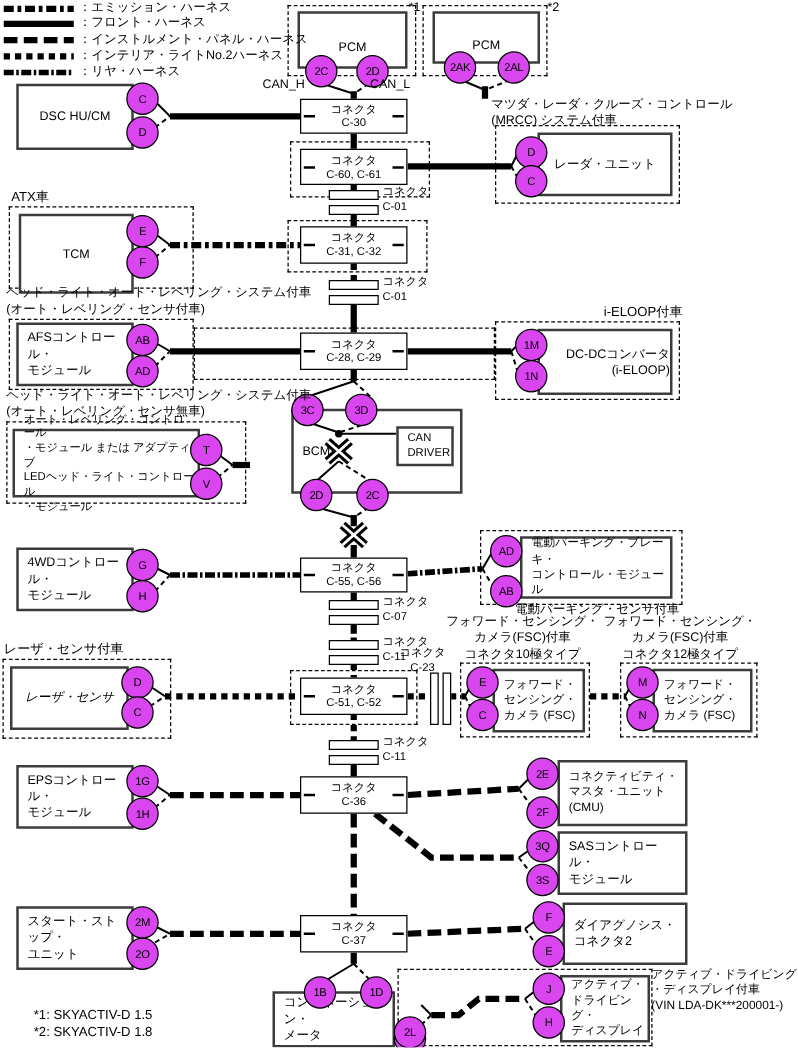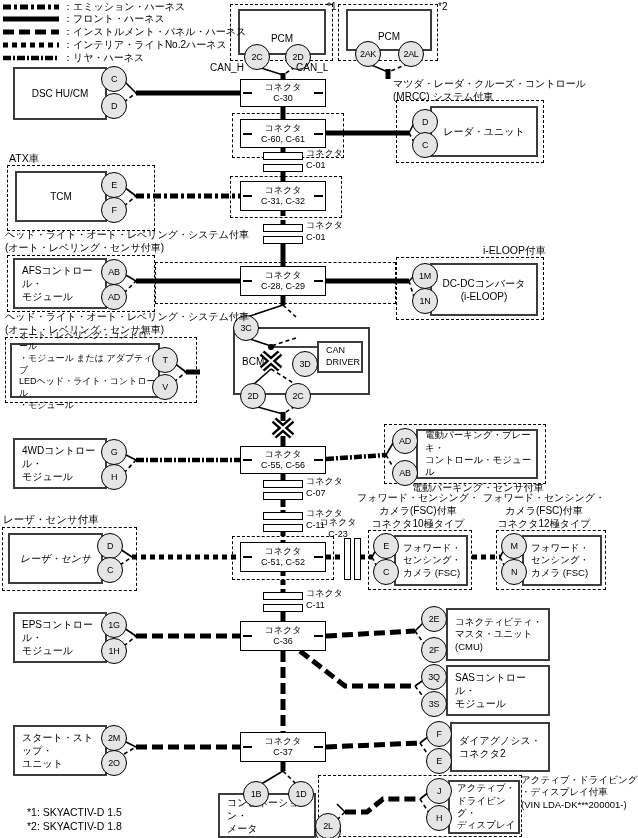--- a/index.html
+++ b/index.html
@@ -12,21 +12,21 @@
   .box.center{align-items:center;text-align:center;}
   .box.left{align-items:flex-start;text-align:left;padding-left:7px;padding-right:2px;}
   .box.vtop{justify-content:center;padding-top:12px;}
   .box.clearbg{background:transparent;}
   .conn{position:absolute;border:1.5px solid #000;background:#fff;box-sizing:border-box;
         display:flex;flex-direction:column;justify-content:center;align-items:center;
         font-size:9px;line-height:1.2;z-index:3;text-align:center;}
   .notch{position:absolute;width:9px;height:2px;background:#000;top:calc(50% - 1px);}
   .notch.l{left:2px;}  .notch.r{right:2px;}
   .pin{position:absolute;width:24px;height:24px;border:1.7px solid #000;border-radius:50%;
-       background:#e5e5e5;display:flex;align-items:center;justify-content:center;
+       background:#d946ef;display:flex;align-items:center;justify-content:center;
        font-size:9px;letter-spacing:-0.3px;z-index:4;}
   .cap{position:absolute;white-space:nowrap;line-height:1.3;z-index:4;}
   .cap.center{text-align:center;white-space:normal;}
   .ic{position:absolute;z-index:3;display:flex;}
   .ic.h{flex-direction:column;justify-content:space-between;}
   .ic.v{flex-direction:row;justify-content:space-between;}
   .icbar{border:1.5px solid #000;background:#fff;box-sizing:border-box;}
   .ic.h .icbar{width:100%;height:8px;}
   .ic.v .icbar{width:7px;height:100%;}
 </style>
@@ -163,28 +163,28 @@
       </div>
       <div class="box center vtop" style="left: 346px; top: 9px; width: 86px; height: 42px;">
         <div>PCM</div>
       </div>
       <div class="box center" style="left: 13px; top: 67px; width: 94px; height: 53px;">
         <div>DSC HU/CM</div>
       </div>
       <div class="box center" style="left: 430px; top: 106px; width: 108px; height: 51px;">
         <div>レーダ・ユニット</div>
       </div>
-      <div class="box center" style="left: 15px; top: 171px; width: 92px; height: 51px;">
+      <div class="box center" style="left: 15px; top: 171px; width: 92px; height: 64px;">
         <div>TCM</div>
       </div>
       <div class="box left" style="left: 13px; top: 258px; width: 94px; height: 51px;">
         <div>AFSコントロール・</div>
         <div>モジュール</div>
       </div>
-      <div class="box center" style="left: 430px; top: 263px; width: 108px; height: 53px;">
+      <div class="box center" style="left: 430px; top: 263px; width: 108px; height: 53px; align-items: flex-end;">
         <div>DC-DCコンバータ</div>
         <div>(i-ELOOP)</div>
       </div>
       <div class="box left" style="left: 10px; top: 343px; width: 150px; height: 55px; font-size: 9px;">
         <div>オート・レベリング・コントロール</div>
         <div>・モジュール または アダプティブ</div>
         <div>LEDヘッド・ライト・コントロール</div>
         <div>・モジュール</div>
       </div>
       <div class="box left clearbg" style="left: 233px; top: 327px; width: 137px; height: 68px;">
@@ -327,21 +327,21 @@
       <div class="pin" style="left: 412px; top: 132px;">C</div>
       <div class="pin" style="left: 101px; top: 172px;">E</div>
       <div class="pin" style="left: 101px; top: 197px;">F</div>
       <div class="pin" style="left: 101px; top: 259px;">AB</div>
       <div class="pin" style="left: 101px; top: 284px;">AD</div>
       <div class="pin" style="left: 412px; top: 263px;">1M</div>
       <div class="pin" style="left: 412px; top: 288px;">1N</div>
       <div class="pin" style="left: 152px; top: 347px;">T</div>
       <div class="pin" style="left: 152px; top: 374px;">V</div>
       <div class="pin" style="left: 233px; top: 315px;">3C</div>
-      <div class="pin" style="left: 292px; top: 315px; margin-top: 36px;">3D</div>
+      <div class="pin" style="left: 276px; top: 315px;">3D</div>
       <div class="pin" style="left: 240px; top: 383px;">2D</div>
       <div class="pin" style="left: 285px; top: 383px;">2C</div>
       <div class="pin" style="left: 101px; top: 439px;">G</div>
       <div class="pin" style="left: 101px; top: 464px;">H</div>
       <div class="pin" style="left: 392px; top: 428px;">AD</div>
       <div class="pin" style="left: 392px; top: 460px;">AB</div>
       <div class="pin" style="left: 97px; top: 533px;">D</div>
       <div class="pin" style="left: 97px; top: 557px;">C</div>
       <div class="pin" style="left: 373px; top: 533px;">E</div>
       <div class="pin" style="left: 373px; top: 559px;">C</div>

